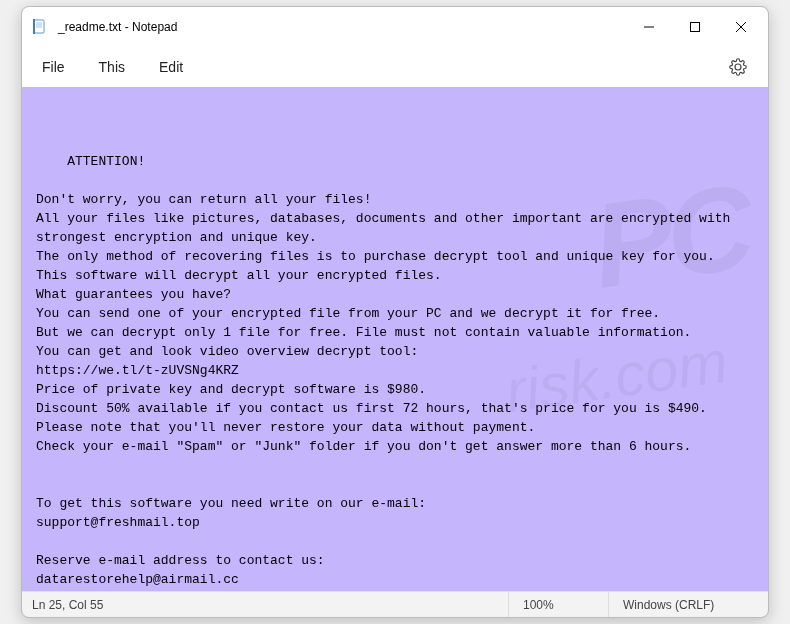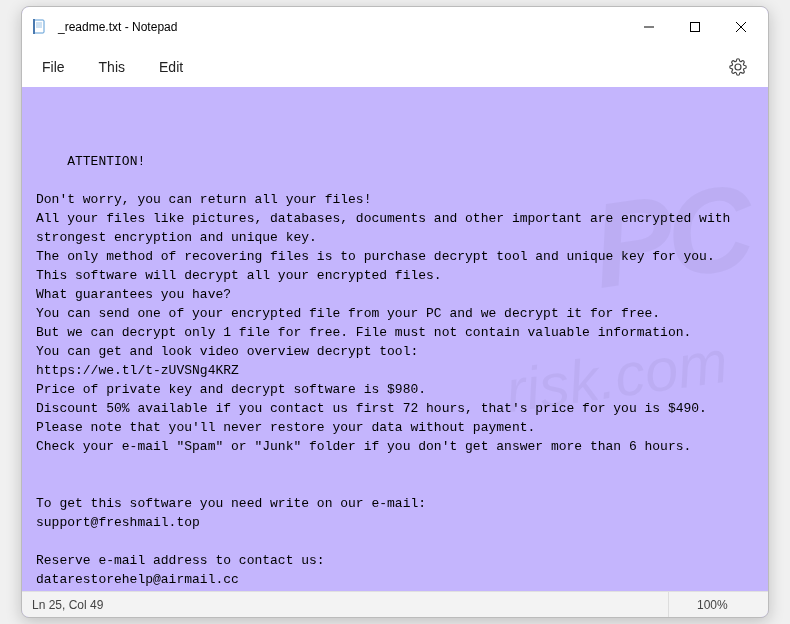--- a/index.html
+++ b/index.html
@@ -108,21 +108,21 @@
       align-items: center;
       font-size: 12px;
       color: #444;
     }
     .status-left {
       padding-left: 10px;
       flex: 1;
     }
     .status-cell {
       border-left: 1px solid #ddd;
-      padding: 0 28px;
+      padding: 0 14px;
       height: 100%;
       display: flex;
       align-items: center;
     }
     .watermark {
       position: absolute;
       right: 20px;
       top: 140px;
       font-size: 120px;
       font-weight: bold;
@@ -218,17 +218,18 @@
 support@freshmail.top
 
 Reserve e-mail address to contact us:
 datarestorehelp@airmail.cc
 
 Your personal ID:
 0663IopdSvsdoZdAToV7ELIPlgUVdosLcFAWOgQuQPuB5b2l</span>
   </div>
 
   <div class="statusbar">
-    <div class="status-left">Ln 25, Col 49</div>
+    <div class="status-left">Ln 25, Col 55</div>
     <div class="status-cell" style="width:100px">100%</div>
+    <div class="status-cell" style="width:160px">Windows (CRLF)</div>
   </div>
 
 </div>
 
 </body></html>

